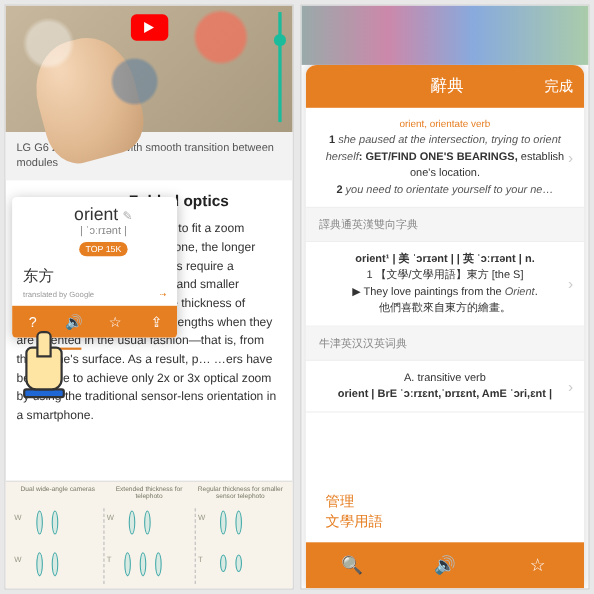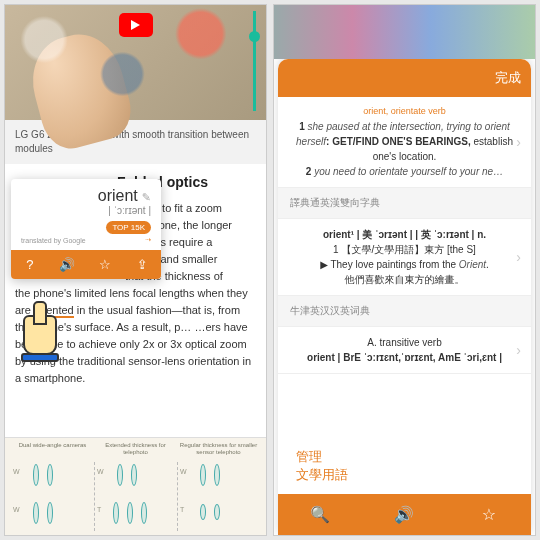--- a/index.html
+++ b/index.html
@@ -17,21 +17,21 @@
   .yt-badge::after{content:"";border-left:9px solid #fff;border-top:5px solid transparent;border-bottom:5px solid transparent;}
   .finger{position:absolute;top:30px;left:30px;width:90px;height:110px;background:radial-gradient(ellipse at 30% 20%,#f5d7b8,#e0b890 60%,#c49a70);border-radius:45% 45% 30% 30%;transform:rotate(-15deg);}
   .slider-bar{position:absolute;right:10px;top:6px;width:3px;height:100px;background:#1abc9c;}
   .slider-dot{position:absolute;right:6px;top:26px;width:11px;height:11px;background:#1abc9c;border-radius:50%;}
   .caption{background:#f2f2f2;padding:8px 10px;font-size:10px;color:#555;line-height:1.4;}
   .article{padding:8px 10px;font-size:11px;color:#333;line-height:1.55;position:relative;}
   .article h2{font-size:14px;margin-bottom:6px;color:#222;}
   .hl{border-bottom:2px solid #e67e22;}
   
   .popup{position:absolute;top:174px;left:6px;width:150px;background:#fff;border-radius:4px;box-shadow:0 2px 12px rgba(0,0,0,.25);z-index:5;overflow:hidden;}
-  .popup .wd{padding:8px 10px 2px;text-align:right;margin-left:16px;}
+  .popup .wd{padding:8px 10px 2px;text-align:center;margin-left:16px;}
   .popup .wd .w{font-size:16px;font-weight:500;color:#333;}
   .popup .edit{font-size:11px;color:#aaa;margin-left:4px;}
   .popup .ipa{font-size:10px;color:#888;}
   .popup .badge{display:inline-block;background:#e67e22;color:#fff;font-size:8px;padding:2px 6px;border-radius:8px;margin-top:3px;}
   .popup .trans{padding:6px 10px 4px;font-size:14px;color:#333;}
   .popup .by{display:flex;align-items:center;justify-content:space-between;padding:0 10px 6px;font-size:7px;color:#999;}
   .popup .tools{display:flex;background:#e67e22;}
   .popup .tools div{flex:1;text-align:center;padding:7px 0;color:#fff;font-size:13px;}
   
   .cursor{position:absolute;top:310px;left:18px;z-index:10;}
@@ -91,20 +91,21 @@
         the phone's limited lens focal lengths when they are <span class="hl">oriented</span> in the usual fashion—that is, from the phone's surface. As a result, p… …ers have been able to achieve only 2x or 3x optical zoom by using the traditional sensor-lens orientation in a smartphone.
       </div>
     </div>
 
     <div class="popup">
       <div class="wd">
         <span class="w">orient</span><span class="edit">✎</span>
         <div class="ipa">| ˈɔːrɪənt |</div>
         <span class="badge">TOP 15K</span>
       </div>
+      <div class="trans">东方</div>
       <div class="by">
         <span>translated by Google</span>
         <span style="color:#e67e22">⇢</span>
       </div>
       <div class="tools">
         <div>?</div>
         <div>🔊</div>
         <div>☆</div>
         <div>⇪</div>
       </div>
@@ -153,20 +154,21 @@
         </div>
       </div>
     </div>
   </div>
 
   <div class="phone right">
     <div class="hero2"></div>
     <div class="sheet">
       <div class="sheet-hd">
         <span style="width:30px"></span>
+        <span class="ttl">辭典</span>
         <span>完成</span>
       </div>
       <div class="sheet-body">
         <div class="sec">
           <div class="ln" style="color:#e67e22;font-size:9px">orient, orientate verb</div>
           <div class="ln"><b>1 </b><em>she paused at the intersection, trying to orient herself</em><b>: GET/FIND ONE'S BEARINGS, </b><span>establish one's location.</span></div>
           <div class="ln"><b>2 </b><em>you need to orientate yourself to your ne…</em></div>
           <span class="chev">›</span>
         </div>
         <div class="sec gray">譯典通英漢雙向字典</div>

